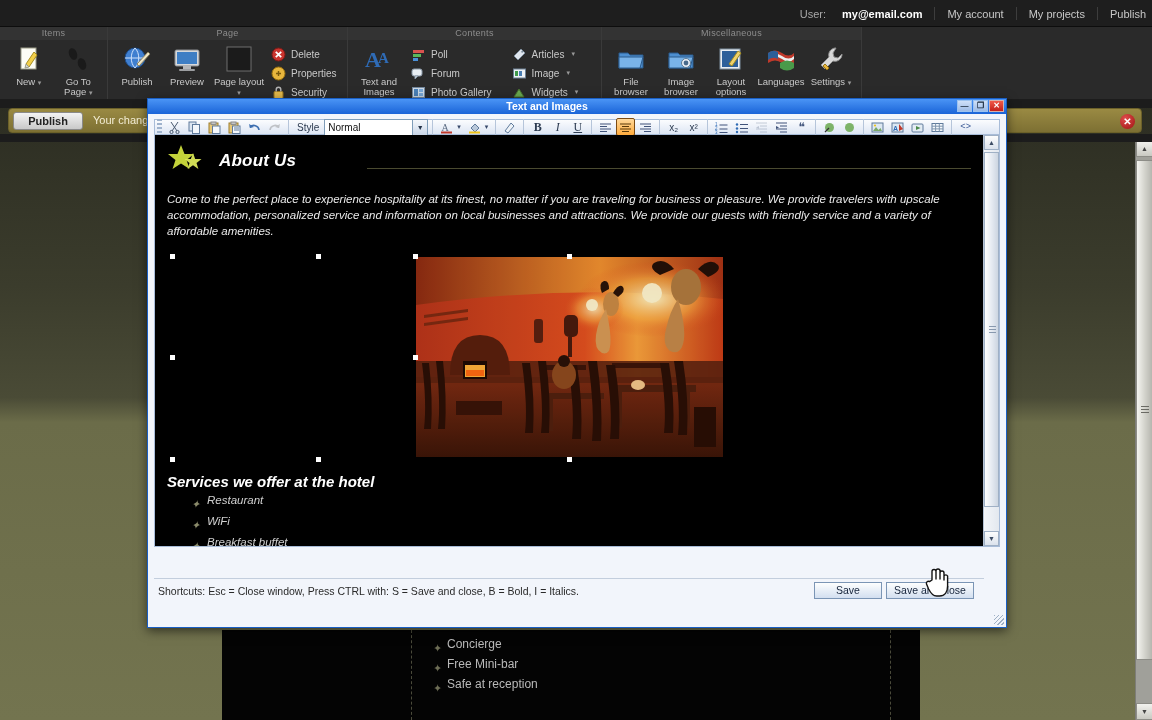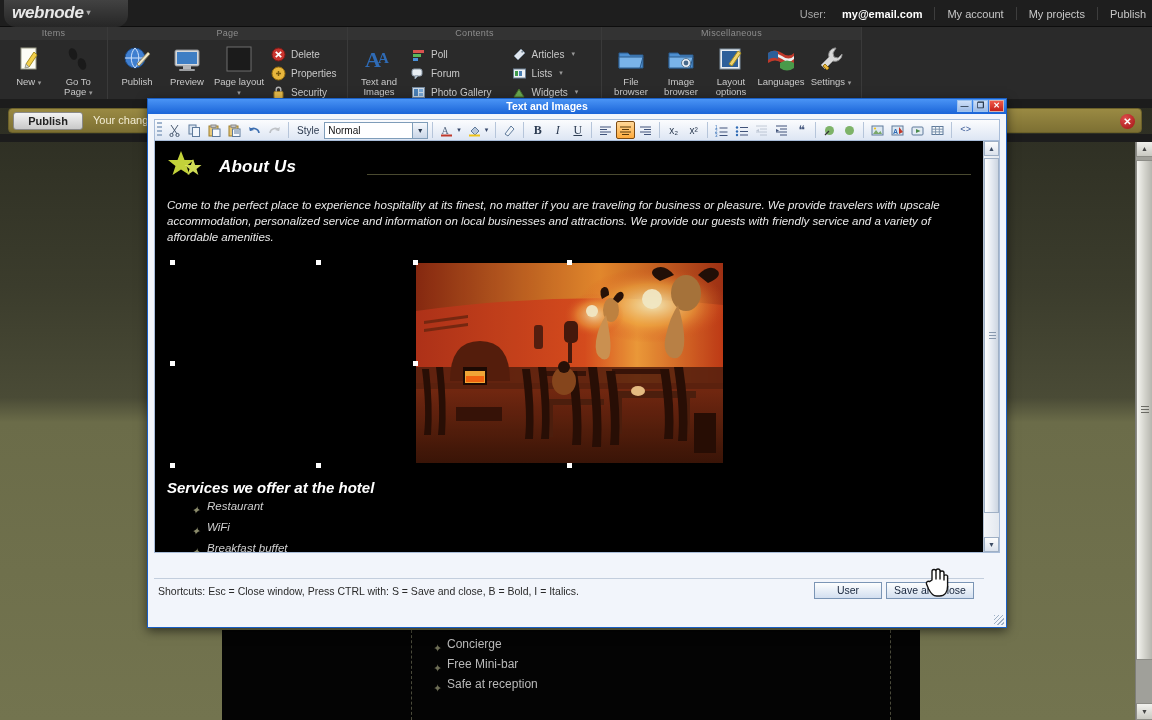--- a/index.html
+++ b/index.html
@@ -152,21 +152,21 @@
     width: 15px; height: 12px; border: 1px solid #9cc3f0;
     background: linear-gradient(to bottom,#cfe0f8,#9dbbe6);
     color: #123; font-size: 8px; text-align: center; line-height: 10px; cursor: pointer;
   }
   .dlg-b.close { background: linear-gradient(to bottom,#f05a4a,#c4201a); color: #fff; border-color: #d8b0ac; font-weight: bold; }
 
   .dlg-body { position: relative; padding: 5px 6px 0; height: 460px; }
 
   
   .etoolbar {
-    height: 22px; background: linear-gradient(to bottom,#fbfcfe,#dde6f4);
+    height: 16px; background: linear-gradient(to bottom,#fbfcfe,#dde6f4);
     border: 1px solid #a8bcd8; display: flex; align-items: center; gap: 1px; padding: 0 2px;
   }
   .tb-sep { width: 1px; height: 16px; background: #b6c5da; margin: 0 3px; }
   .tb-grip { width: 5px; height: 16px; margin-right: 2px;
     background: repeating-linear-gradient(to bottom,#9fb3cd 0 2px,transparent 2px 4px); }
   .tbtn {
     width: 19px; height: 18px; display: flex; align-items: center; justify-content: center;
     cursor: pointer; border: 1px solid transparent; border-radius: 2px;
     font-size: 11px; color: #2d3c52;
   }
@@ -273,23 +273,20 @@
   <div class="browser-sb">
     <div class="arr up">▲</div>
     <div class="thumb">
         <div class="grip"></div>
       </div>
     <div class="arr dn">▼</div>
   </div>
 
   <div class="admin">
     <div class="admin-top">
-      <div class="logo-tab">
-        <span>webnode</span><span class="caret">▾</span>
-      </div>
       <div class="user-area">
         <span class="lbl">User:</span>
         <span class="email">my@email.com</span>
         <span class="sep"></span>
         <a href="#">My account</a>
         <span class="sep"></span>
         <a href="#">My projects</a>
         <span class="sep"></span>
         <a href="#">Publish</a>
       </div>
@@ -442,21 +439,21 @@
               <span class="dd">▾</span>
             </div>
             <div class="small-btn">
               <span class="ic ic16">
                 <svg width="15" height="15" viewBox="0 0 15 15">
                     <rect x="1.5" y="3" width="12" height="9" fill="#eef3f7" stroke="#6e8196"></rect>
                     <rect x="3" y="5" width="3" height="5" fill="#3f9a4b"></rect>
                     <rect x="7" y="5" width="3" height="5" fill="#4a7fb5"></rect>
                   </svg>
               </span>
-              <span>Lists</span>
+              <span>Image</span>
               <span class="dd">▾</span>
             </div>
             <div class="small-btn">
               <span class="ic ic16">
                 <svg width="15" height="15" viewBox="0 0 15 15">
                     <path d="M2 12 L7 4 L12 12 Z" fill="#6aa84f" stroke="#46702f"></path>
                   </svg>
               </span>
               <span>Widgets</span>
               <span class="dd">▾</span>
@@ -843,21 +840,21 @@
           <div class="a up">▲</div>
           <div class="t">
               <div class="g"></div>
             </div>
           <div class="a dn">▼</div>
         </div>
       </div>
 
       <div class="dlg-foot">
         <div class="shortcuts">Shortcuts: Esc = Close window, Press CTRL with: S = Save and close, B = Bold, I = Italics.</div>
-        <div class="fbtn save">User</div>
+        <div class="fbtn save">Save</div>
         <div class="fbtn saveclose">Save and close</div>
       </div>
     </div>
     <div class="dlg-resize"></div>
   </div>
 
   <div class="cursor">
     <svg width="26" height="32" viewBox="0 0 26 32">
       <path d="M8 14 V5.5 a2 2 0 0 1 4 0 V13 V5 a2 2 0 0 1 4 0 V13 V7 a2 2 0 0 1 4 0 V14 V10 a2 2 0 0 1 3.6 0 V20 c0 6 -3 10 -8 10 h-3 c-4 0 -6 -3 -8 -7 L2.5 18 a2 2 0 0 1 3 -2.4 Z" fill="#ffffff" stroke="#121212" stroke-width="1.4" stroke-linejoin="round"></path>
     </svg>

